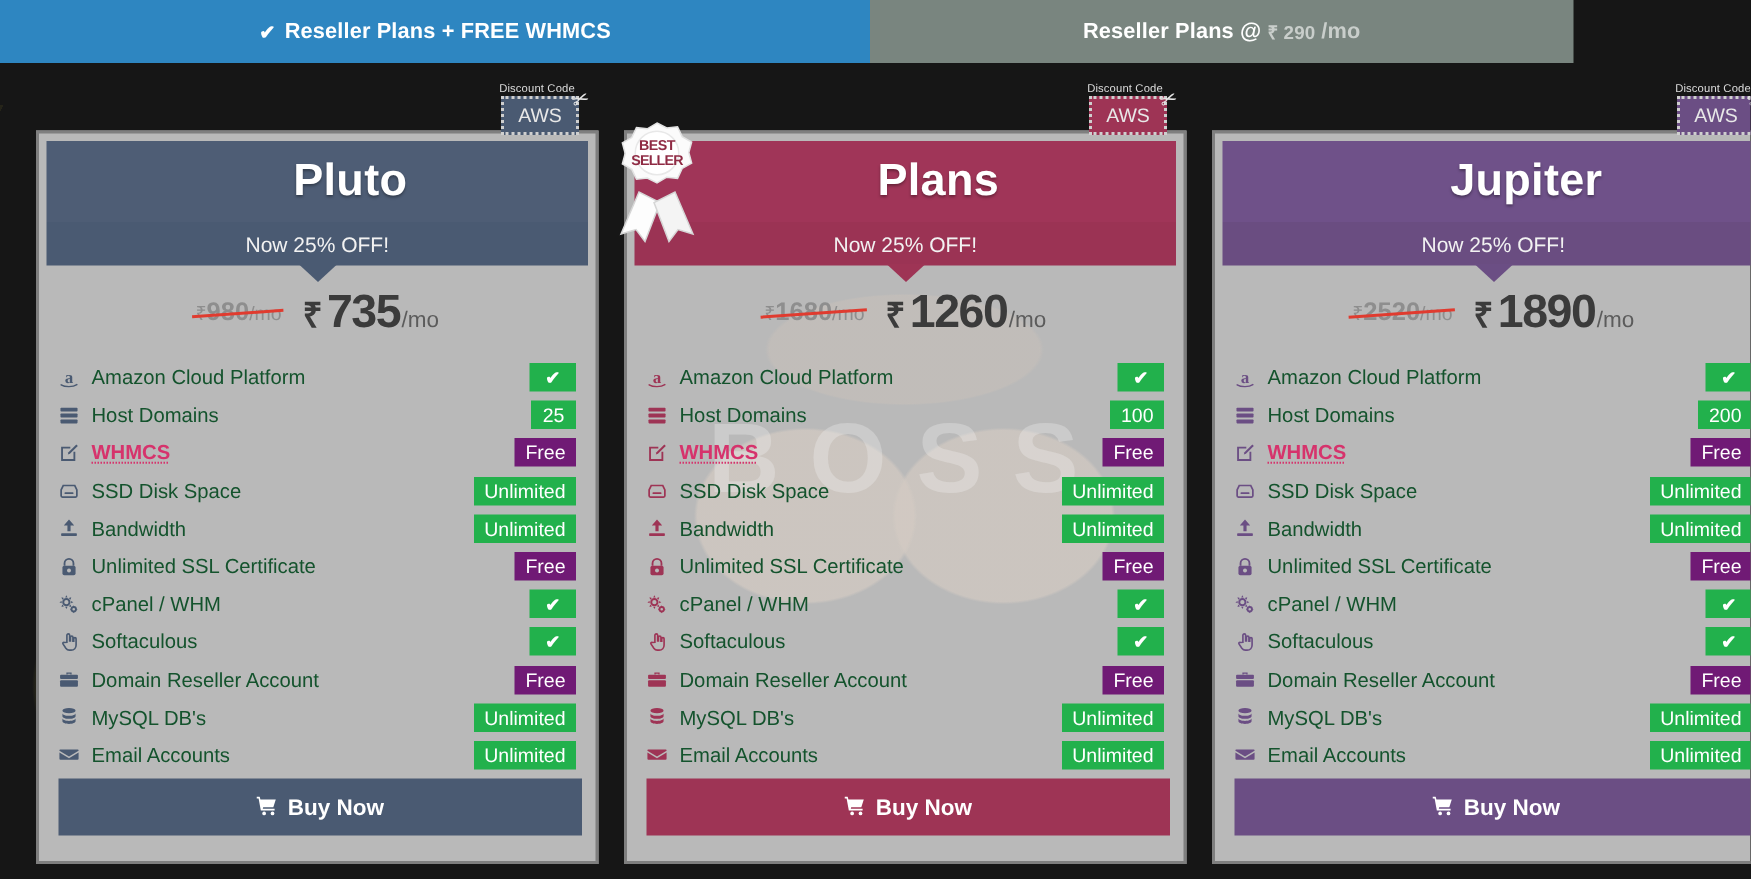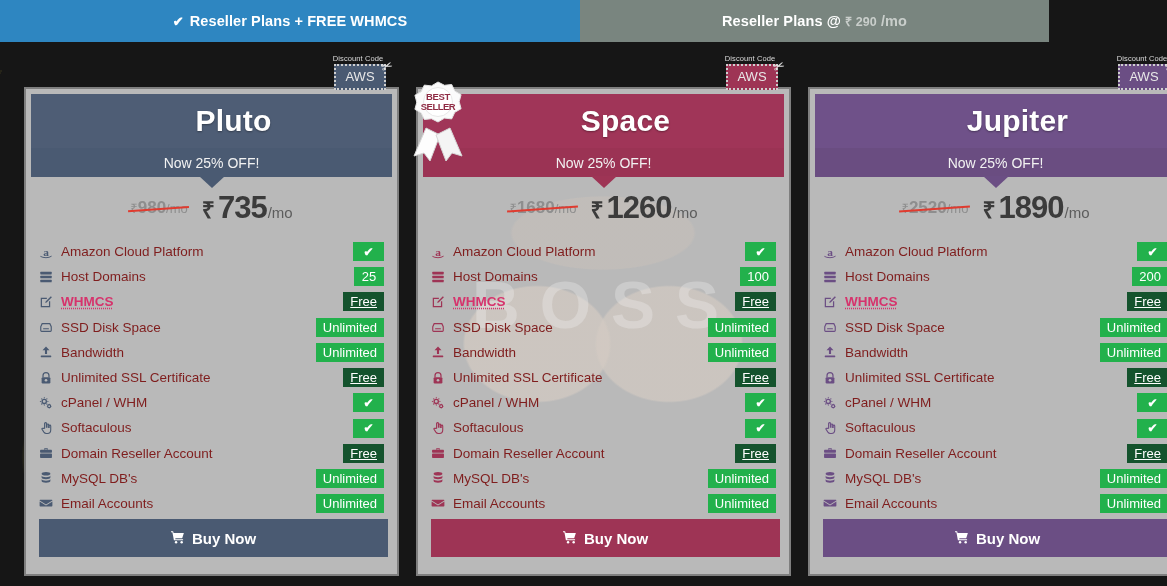--- a/index.html
+++ b/index.html
@@ -83,27 +83,27 @@
   .new-price .rs { font-size: 23px; margin-right: 3px; }
   .new-price .amt { font-size: 31px; letter-spacing: -1px; }
   .new-price .per { font-size: 15px; font-weight: normal; color: #5c5c5c; margin-left: 1px; }
 
   
   .features { position: relative; padding: 0 8px; }
   .frow { display: flex; align-items: center; height: 25.2px; }
   .fico { width: 22px; flex: 0 0 22px; display: flex; align-items: center; justify-content: flex-start;
           color: var(--accent); }
   .fico svg { display: block; }
-  .flabel { flex: 1; font-size: 13.5px; color: #7f1d1d; white-space: nowrap; }
+  .flabel { flex: 1; font-size: 13.5px; color: #14532d; white-space: nowrap; }
   .flabel.link { color: #d6336c; font-weight: bold; text-decoration: underline; text-decoration-style: dotted; }
   .fval { flex: 0 0 auto; }
   .badge { display: inline-flex; align-items: center; justify-content: center;
            height: 19px; min-width: 30px; padding: 0 7px; color: #fff; font-size: 13px; line-height: 1; }
   .badge.green { background: #22b14c; }
-  .badge.blue  { background: #14532d; text-decoration: underline; }
+  .badge.blue  { background: #701a75; }
   .badge.check { background: #22b14c; min-width: 31px; padding: 0 6px; font-size: 12px; font-weight: bold; }
 
   
   .buy-wrap { position: absolute; left: 8px; right: 4px; bottom: 12px; }
   .buy-btn { width: 100%; height: 38px; border: 0; color: #fff; font-size: 15px; font-weight: bold;
              cursor: pointer; font-family: "Liberation Sans", sans-serif;
              display: flex; align-items: center; justify-content: center; gap: 7px; }
   .cart { font-size: 14px; }
 
   
@@ -335,21 +335,21 @@
   </svg>
         </div>
 
       <div class="coupon">
         <div class="lbl">Discount Code</div>
         <span class="scissors"><span style="font-size:14px;line-height:1">✂</span></span>
         <div class="box" style="background:#9e3455">AWS</div>
       </div>
 
       <div class="plan-head" style="background:#a03558">
-        <span class="name">Space</span>
+        <span class="name">Plans</span>
       </div>
 
       <div class="plan-sub" style="background:#9b3354">
         <span>Now 25% OFF!</span>
       </div>
 
       <div class="price-row">
         <span class="old-price">
           <span class="sm">₹</span><span>1680</span><span class="sm">/mo</span>
         </span>

